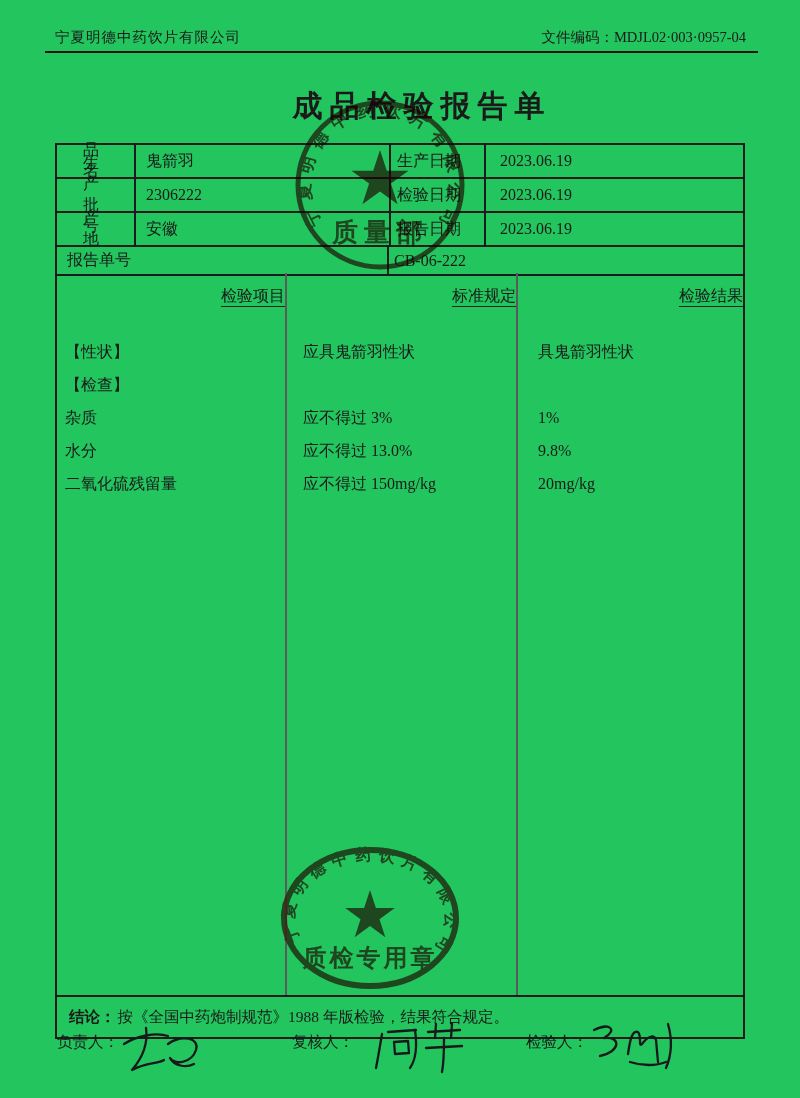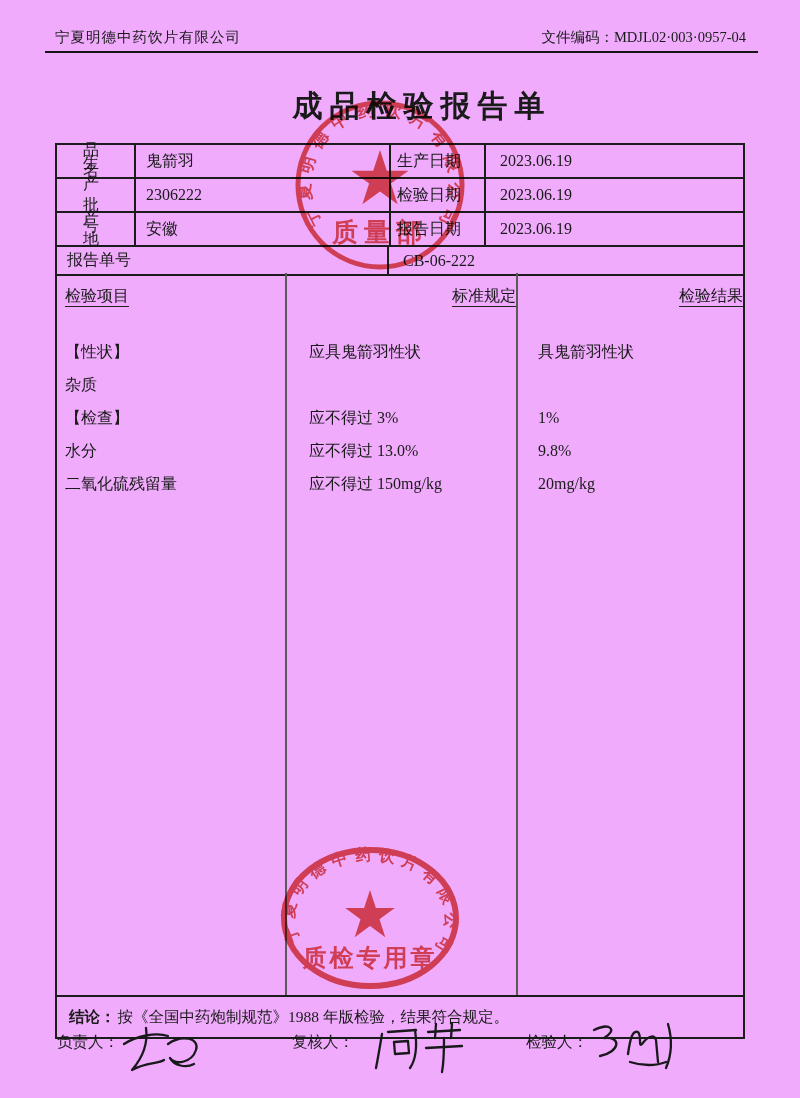--- a/index.html
+++ b/index.html
@@ -1,54 +1,54 @@
 <!DOCTYPE html>
 <html><head>
 <meta charset="utf-8">
 <style>
   * { margin:0; padding:0; box-sizing:border-box; }
   html,body { background:#fff; }
   .page {
-    position:relative; width:800px; height:1098px; background:#f0abfc;
+    position:relative; width:800px; height:1098px; background:#22c55e;
     font-family:"Liberation Serif","DejaVu Serif",serif; color:#1a1a1a;
     overflow:hidden; margin:0 auto;
   }
   
   .hdr-company { position:absolute; left:55px; top:28px; font-size:14.5px; letter-spacing:1px; }
   .hdr-code    { position:absolute; right:54px; top:28px; font-size:14.5px; }
   .hdr-rule    { position:absolute; left:45px; right:42px; top:51px; height:2px; background:#161616; }
   
   .title { position:absolute; left:0; right:0; top:86px; text-align:center;
            font-size:30px; font-weight:bold; letter-spacing:7px;margin-left:44px; }
   
   .t1 { position:absolute; left:55px; top:143px; width:690px; border:2px solid #1c1c1c; }
   .t1-row { display:flex; height:34px; border-bottom:2px solid #1c1c1c; }
   .t1-row:last-child { border-bottom:none; height:27px; }
   .t1 .c { display:flex; align-items:center; font-size:16px; }
   .t1 .c-label  { width:79px;  padding:0 26px; border-right:2px solid #1c1c1c; }
   .t1 .c-value  { width:253px; padding:0 10px; }
   .t1 .c-dlabel { width:97px;  padding:4px 6px; border-left:2px solid #1c1c1c; border-right:2px solid #1c1c1c; }
   .t1 .c-dvalue { flex:1; padding:0 14px; }
   .t1 .c-rlabel { width:330px; padding:0 10px; }
-  .t1 .c-rvalue { flex:1; padding:0 14px; border-left:2px solid #1c1c1c; }
+  .t1 .c-rvalue { flex:1; padding:0 5px; border-left:2px solid #1c1c1c; }
   
   .t2 { position:absolute; left:55px; top:273px; width:690px; height:722px;
         border-left:2px solid #1c1c1c; border-right:2px solid #1c1c1c; display:flex; }
   .t2-col { position:relative; height:100%; }
   .t2-col1 { width:228px; }
   .t2-col2 { width:231px; border-left:2px solid #5a5a5a; }
   .t2-col3 { flex:1;      border-left:2px solid #5a5a5a; }
   .t2-head { display:block; margin-top:13px; font-size:16px; }
   .t2-head span { border-bottom:1px solid #222; padding-bottom:2px; }
-  .t2-col1 .t2-head { padding-left:8px; text-align:left; }
+  .t2-col1 .t2-head { text-align:right; }
   .t2-col2 .t2-head, .t2-col3 .t2-head { text-align:right; }
   .t2-rows { position:absolute; left:0; right:0; top:62px; }
   .t2-r { height:33px; line-height:33px; font-size:16px; white-space:nowrap; }
   .t2-col1 .t2-r { padding-left:8px;font-family:Liberation Serif, serif; }
-  .t2-col2 .t2-r { padding-left:22px; }
+  .t2-col2 .t2-r { padding-left:16px; }
   .t2-col3 .t2-r { padding-left:20px; }
   
   .concl { position:absolute; left:55px; top:995px; width:690px; height:44px;
            border:2px solid #1c1c1c; display:flex; align-items:center;
            padding-left:12px; font-size:15.5px; }
   .concl b { font-weight:bold; margin-right:2px; }
   
   .sig-label { position:absolute; top:1032px; font-size:15.5px; }
   .sig-svg { position:absolute; }
   .sig-svg path { fill:none; stroke:#19191c; stroke-width:2.3;
@@ -90,22 +90,22 @@
       <div class="c c-rlabel">报告单号</div>
       <div class="c c-rvalue">CB-06-222</div>
     </div>
   </div>
 
   <div class="t2">
     <div class="t2-col t2-col1">
       <div class="t2-head"><span>检验项目</span></div>
       <div class="t2-rows">
         <div class="t2-r">【性状】</div>
+        <div class="t2-r">【检查】</div>
         <div class="t2-r">杂质</div>
-        <div class="t2-r">【检查】</div>
         <div class="t2-r">水分</div>
         <div class="t2-r">二氧化硫残留量</div>
       </div>
     </div>
     <div class="t2-col t2-col2">
       <div class="t2-head"><span>标准规定</span></div>
       <div class="t2-rows">
         <div class="t2-r">应具鬼箭羽性状</div>
         <div class="t2-r"></div>
         <div class="t2-r">应不得过 3%</div>

